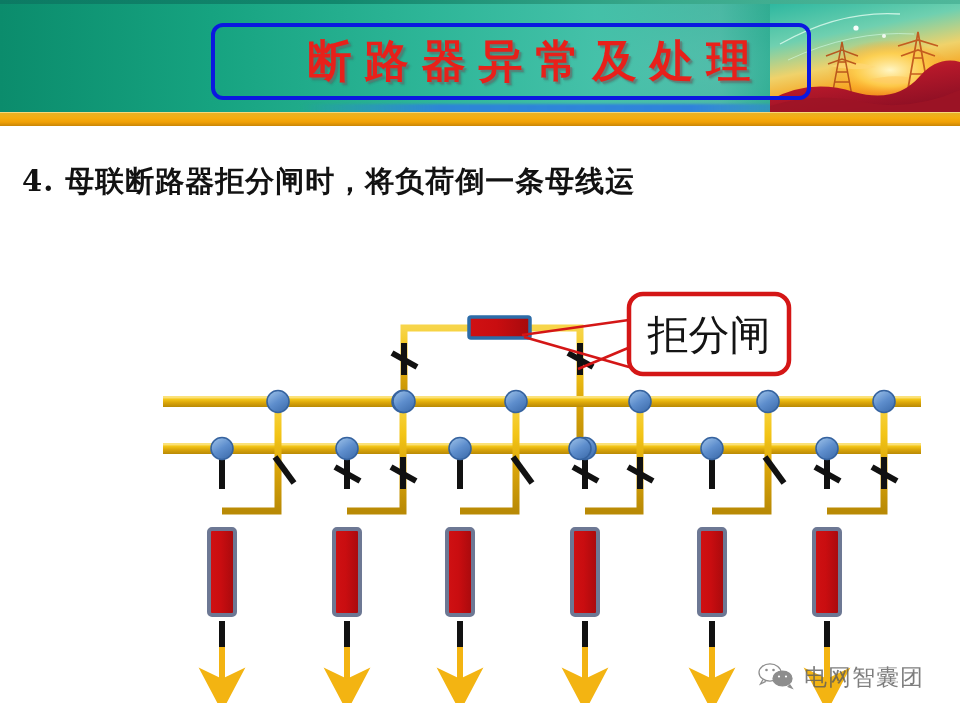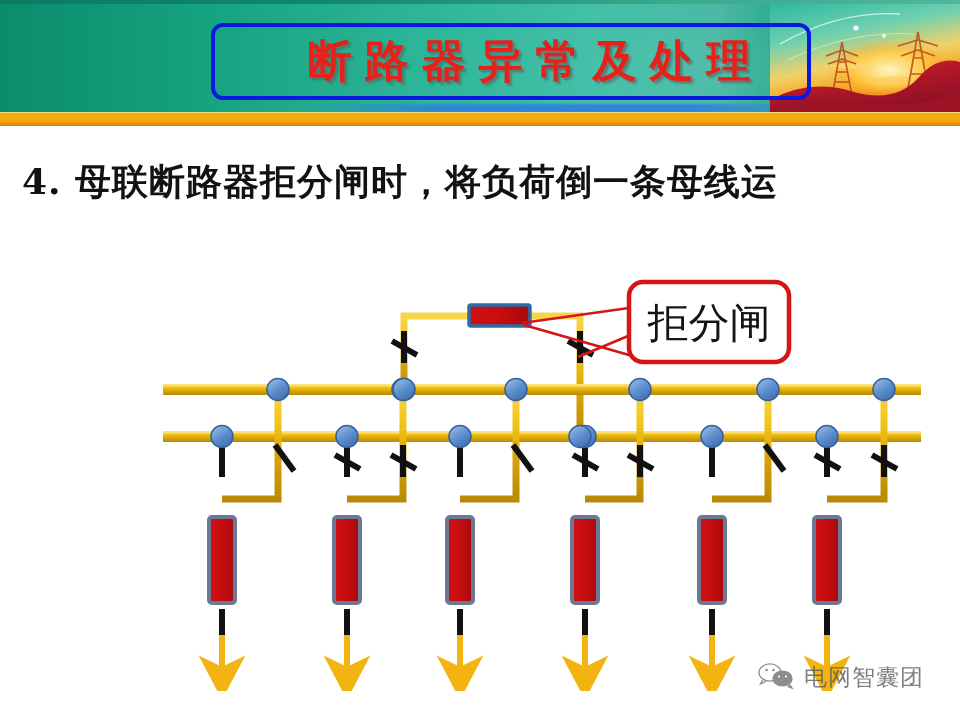--- a/index.html
+++ b/index.html
@@ -39,26 +39,26 @@
     display:flex;align-items:center;justify-content:center;
     font-family:"DejaVu Serif","Liberation Serif",serif;
     font-size:44px;font-weight:700;letter-spacing:13px;
     color:#e8201a;
     text-shadow:2px 2px 0 rgba(110,110,110,.55), 3px 3px 2px rgba(70,70,70,.3);
     white-space:nowrap;padding-left:21px;box-sizing:border-box;margin-left:10px;}
 
   
   .body-text{position:absolute;left:22px;top:150px;width:910px;
     font-family:"DejaVu Serif","Liberation Serif",serif;
-    font-size:36px;font-weight:700;color:#121212;line-height:62px;letter-spacing:1px;}
+    font-size:29px;font-weight:700;color:#121212;line-height:62px;letter-spacing:1px;}
   .body-text .ln{display:block;white-space:nowrap;}
   .ln2{padding-left:30px;}
 
   
-  .diagram{position:absolute;left:0;top:271px;width:960px;height:420px;}
+  .diagram{position:absolute;left:0;top:283px;width:960px;height:420px;}
   .diagram svg{display:block;}
 
   
   .watermark{position:absolute;left:756px;top:655px;width:200px;height:44px;
     display:flex;align-items:center;gap:8px;opacity:.78;}
   .wm-text{font-family:Liberation Mono, monospace;
     font-size:23px;color:#5a5a5a;letter-spacing:1px;white-space:nowrap;}
 </style>
 </head>
 <body>

